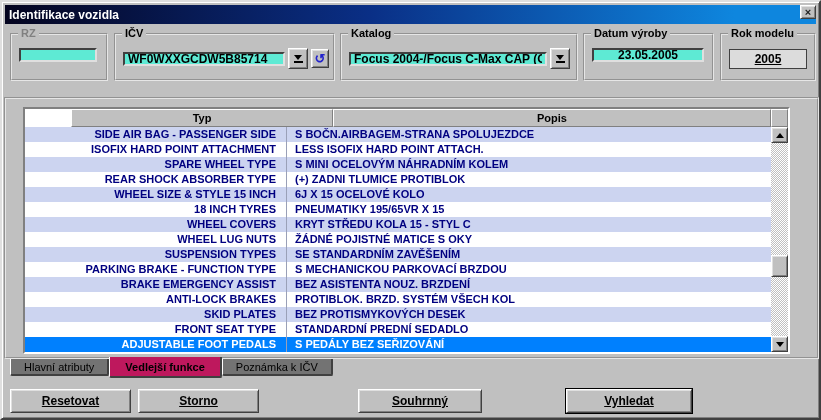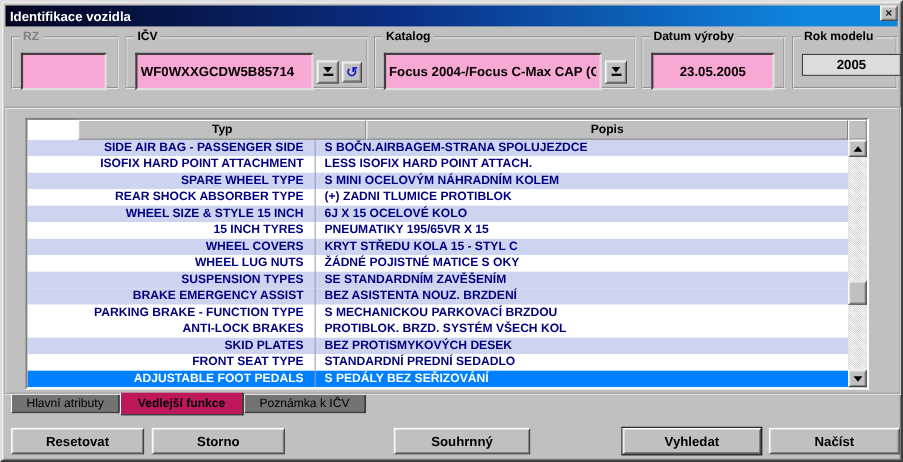--- a/index.html
+++ b/index.html
@@ -29,21 +29,21 @@
   
   .group{ position:absolute; border:2px groove #e6e6e6; height:48px; top:31px; }
   .group .glabel{
     position:absolute; top:-8px; left:6px; background:#c0c0c0; padding:0 3px;
     font-size:11px; font-weight:bold; color:#000; white-space:nowrap;
   }
   .group .glabel.disabled{ color:#808080; }
   .group .content{ position:absolute; left:7px; top:13px; display:flex; align-items:center; gap:3px; }
 
   .edit{
-    height:34px; background:#f9a8d4; border:2px solid; border-color:#404040 #dfdfdf #dfdfdf #404040;
+    height:14px; background:#5eead4; border:2px solid; border-color:#404040 #dfdfdf #dfdfdf #404040;
     font-family:"Liberation Sans",sans-serif; font-size:12px; font-weight:bold; color:#000;
     padding:0 3px; outline:none;
   }
   .edit.center{ text-align:center; }
   .edit.readonly{ background:#dcdcdc; border:1px solid #404040; height:20px; }
 
   .mini-btn{
     width:20px; height:21px; background:#c0c0c0;
     border:1px solid; border-color:#fff #404040 #404040 #fff;
     box-shadow:inset 1px 1px 0 #dfdfdf, inset -1px -1px 0 #808080;
@@ -123,21 +123,21 @@
     font-weight:bold; height:21px; margin-top:-2px; padding:0 15px; position:relative; z-index:2;
     background:#be185d;
   }
 
   
   .btn{
     position:absolute; top:387px; height:24px; background:#c0c0c0;
     border:1px solid; border-color:#fff #404040 #404040 #fff;
     box-shadow:inset 1px 1px 0 #dfdfdf, inset -1px -1px 0 #808080;
     font-family:"Liberation Sans",sans-serif; font-size:12px; font-weight:bold; color:#000;
-    display:flex; align-items:center; justify-content:center; cursor:default;
+    display:flex; align-items:center; justify-content:center; cursor:default;text-decoration:underline;
   }
   .btn.default{ box-shadow:0 0 0 1px #000, inset 1px 1px 0 #dfdfdf, inset -1px -1px 0 #808080; }
   #btn-resetovat{ left:8px;  width:121px; }
   #btn-storno{   left:136px; width:121px; }
   #btn-souhrnny{ left:356px; width:124px; }
   #btn-vyhledat{ left:564px; width:126px; }
   #btn-nacist{   left:697px; width:119px; }
 </style>
 </head>
 <body>
@@ -186,21 +186,21 @@
   <div class="group" style="left:581px;width:131px;">
     <span class="glabel">Datum výroby</span>
     <div class="content">
       <input class="edit center" style="width: 112px;" value="23.05.2005">
     </div>
   </div>
 
   <div class="group" style="left:718px;width:96px;">
     <span class="glabel">Rok modelu</span>
     <div class="content" style="top:14px;">
-      <input class="edit center readonly" style="width: 90px;" readonly="" value="2005">
+      <input class="edit center readonly" style="width: 78px; text-decoration: underline;" readonly="" value="2005">
     </div>
   </div>
 
   <div class="tabpanel">
     <div class="grid">
       <div class="thead">
         <div class="th t1">Typ</div>
         <div class="th t2">Popis</div>
         <div class="th corner"></div>
       </div>
@@ -219,42 +219,42 @@
           </div>
           <div class="trow odd">
             <div class="cell-typ">REAR SHOCK ABSORBER TYPE</div>
             <div class="cell-popis">(+) ZADNI TLUMICE PROTIBLOK</div>
           </div>
           <div class="trow even">
             <div class="cell-typ">WHEEL SIZE &amp; STYLE 15 INCH</div>
             <div class="cell-popis">6J X 15 OCELOVÉ KOLO</div>
           </div>
           <div class="trow odd">
-            <div class="cell-typ">15 INCH TYRES</div>
+            <div class="cell-typ">18 INCH TYRES</div>
             <div class="cell-popis">PNEUMATIKY 195/65VR X 15</div>
           </div>
           <div class="trow even">
             <div class="cell-typ">WHEEL COVERS</div>
             <div class="cell-popis">KRYT STŘEDU KOLA 15 - STYL C</div>
           </div>
           <div class="trow odd">
             <div class="cell-typ">WHEEL LUG NUTS</div>
             <div class="cell-popis">ŽÁDNÉ POJISTNÉ MATICE S OKY</div>
           </div>
           <div class="trow even">
             <div class="cell-typ">SUSPENSION TYPES</div>
             <div class="cell-popis">SE STANDARDNÍM ZAVĚŠENÍM</div>
           </div>
+          <div class="trow odd">
+            <div class="cell-typ">PARKING BRAKE - FUNCTION TYPE</div>
+            <div class="cell-popis">S MECHANICKOU PARKOVACÍ BRZDOU</div>
+          </div>
           <div class="trow even">
             <div class="cell-typ">BRAKE EMERGENCY ASSIST</div>
             <div class="cell-popis">BEZ ASISTENTA NOUZ. BRZDENÍ</div>
-          </div>
-          <div class="trow odd">
-            <div class="cell-typ">PARKING BRAKE - FUNCTION TYPE</div>
-            <div class="cell-popis">S MECHANICKOU PARKOVACÍ BRZDOU</div>
           </div>
           <div class="trow odd">
             <div class="cell-typ">ANTI-LOCK BRAKES</div>
             <div class="cell-popis">PROTIBLOK. BRZD. SYSTÉM VŠECH KOL</div>
           </div>
           <div class="trow even">
             <div class="cell-typ">SKID PLATES</div>
             <div class="cell-popis">BEZ PROTISMYKOVÝCH DESEK</div>
           </div>
           <div class="trow odd">
@@ -283,15 +283,14 @@
   <div class="tabstrip" id="tabstrip">
       <div class="tab">Hlavní atributy</div>
       <div class="tab active">Vedlejší funkce</div>
       <div class="tab">Poznámka k IČV</div>
     </div>
 
   <div class="btn" id="btn-resetovat">Resetovat</div>
   <div class="btn" id="btn-storno">Storno</div>
   <div class="btn" id="btn-souhrnny">Souhrnný</div>
   <div class="btn default" id="btn-vyhledat">Vyhledat</div>
-  <div class="btn" id="btn-nacist">Načíst</div>
 
 </div>
 
 </body></html>

